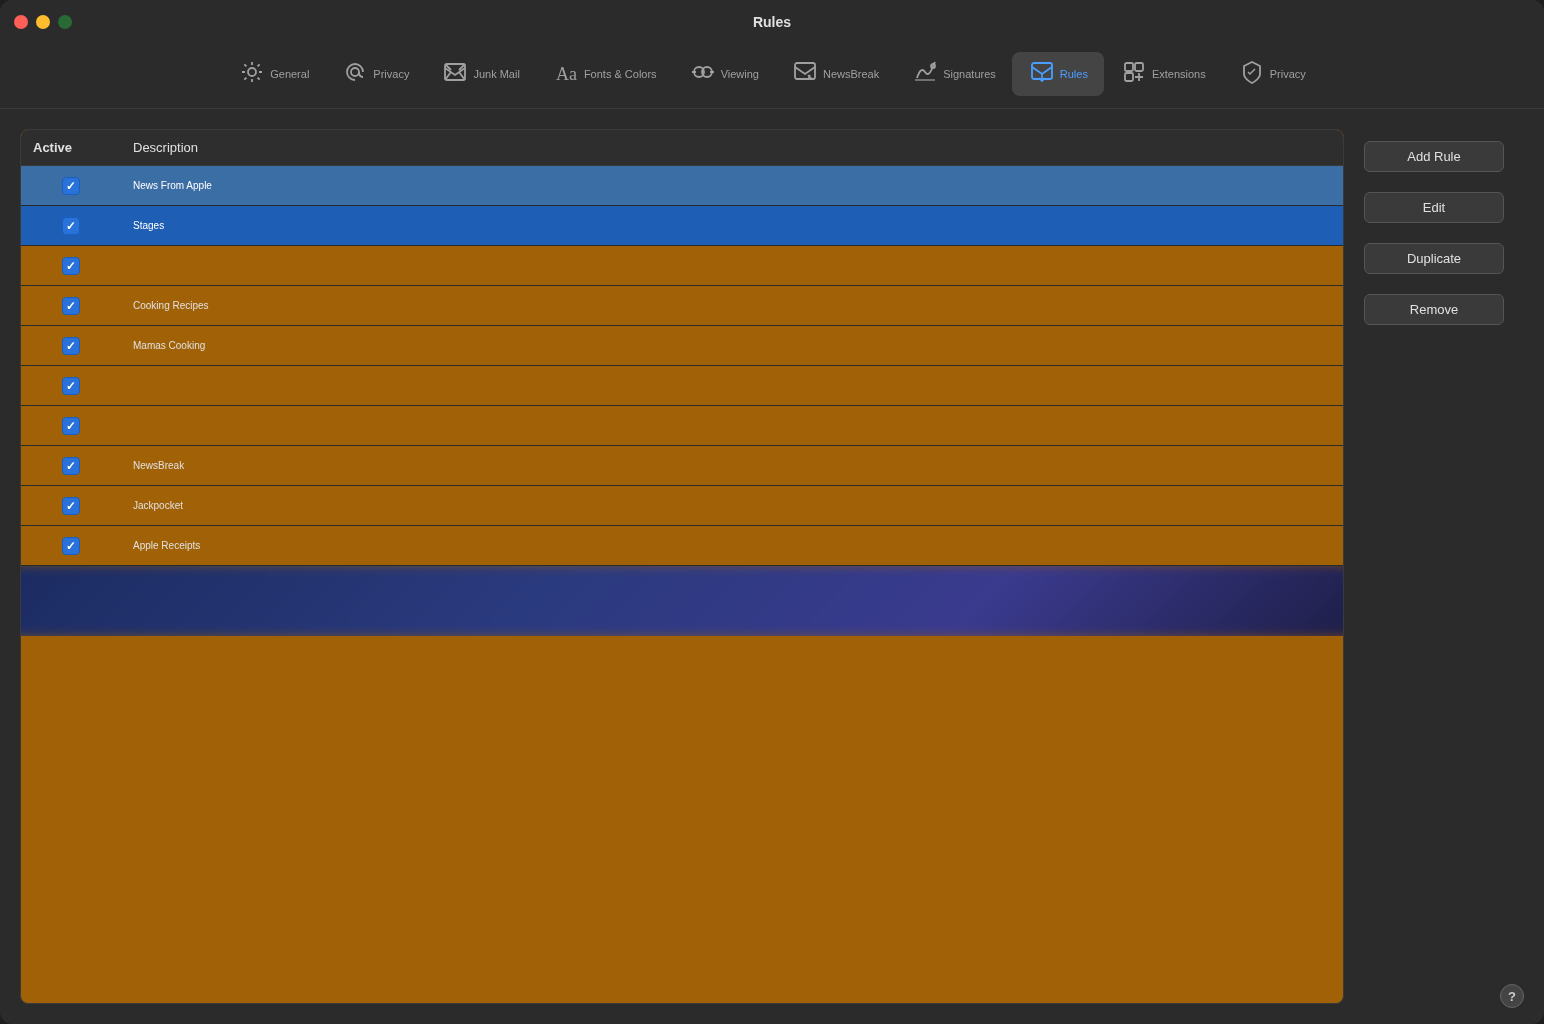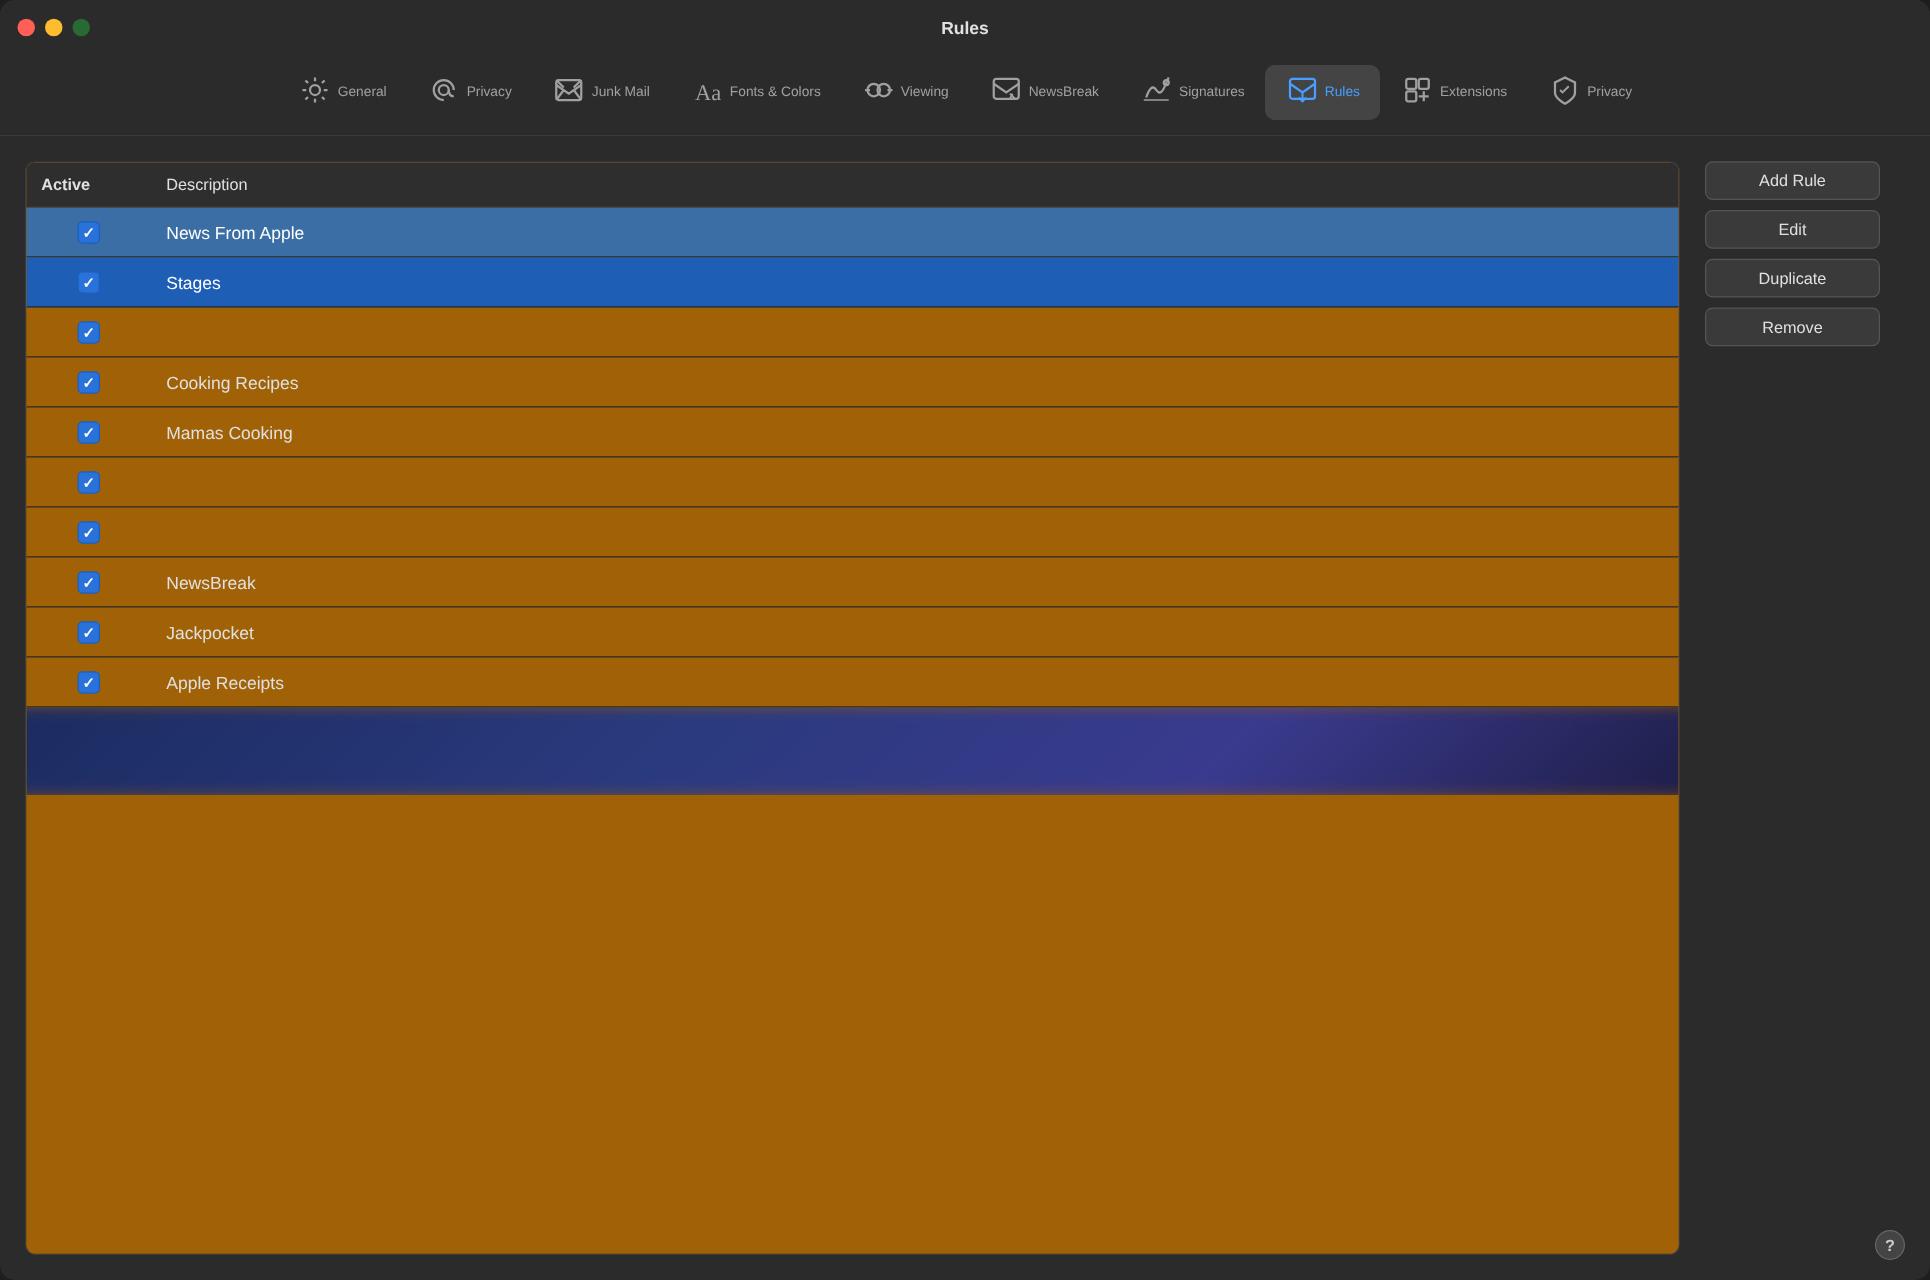--- a/index.html
+++ b/index.html
@@ -175,21 +175,21 @@
       padding: 0 12px;
       display: flex;
       align-items: center;
       justify-content: center;
       flex-shrink: 0;
     }
 
     .col-desc {
       flex: 1;
       padding: 0 12px;
-      font-size: 14px;
+      font-size: 10px;
       color: #e0e0e0;
     }
 
     .table-row.selected-light .col-desc,
     .table-row.selected-dark .col-desc {
       color: #fff;
     }
 
     
     .checkbox {
@@ -223,20 +223,21 @@
     .action-button {
       background: #3a3a3a;
       border: 1px solid #555;
       border-radius: 6px;
       padding: 7px 12px;
       color: #e0e0e0;
       font-size: 13px;
       cursor: pointer;
       text-align: center;
       width: 140px;
+      margin-top: 12px;
     }
 
     
     .help-button {
       position: absolute;
       bottom: 16px;
       right: 20px;
       width: 24px;
       height: 24px;
       border-radius: 50%;

